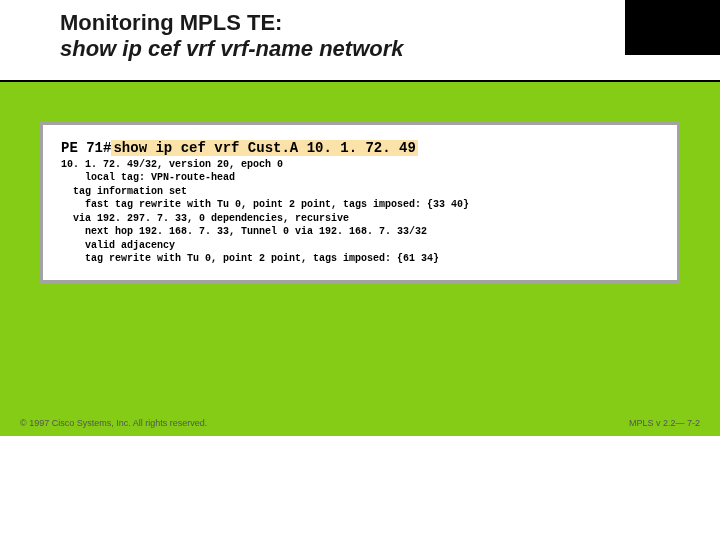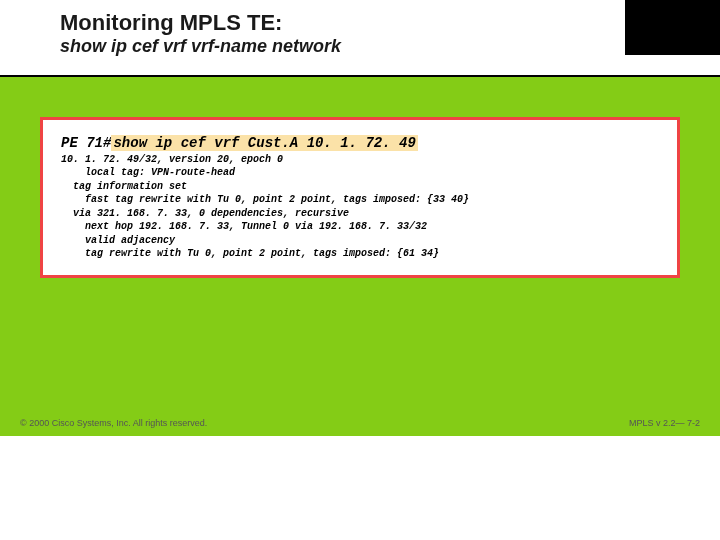--- a/index.html
+++ b/index.html
@@ -16,21 +16,21 @@
     position: relative;
     background: #ffffff;
     padding: 10px 0 18px 60px;
   }
   .title-line1 {
     font-size: 22px;
     font-weight: 700;
     color: #1a1a1a;
   }
   .title-line2 {
-    font-size: 18px;
+    font-size: 22px;
     font-weight: 700;
     font-style: italic;
     color: #1a1a1a;
   }
   .corner-black {
     position: absolute;
     top: 0;
     right: 0;
     width: 95px;
     height: 55px;
@@ -40,24 +40,23 @@
     width: 100%;
     height: 2px;
     background: #000;
   }
 
   .body-area {
     padding: 40px 40px 0 40px;
   }
 
   .terminal-box {
-    border: 3px solid #ef4444;
+    border: 3px solid #a3a3a3;
     padding: 14px 14px 14px 18px;
     background: #fff;
-    font-style: italic;
   }
 
   .cmd-line {
     font-family: "Courier New", Courier, monospace;
     font-size: 14px;
     font-weight: 700;
     line-height: 1.35;
     white-space: pre;
     color: #000;
   }
@@ -100,25 +99,25 @@
   </div>
   <div class="divider"></div>
 
   <div class="body-area">
     <div class="terminal-box">
       <div class="cmd-line"><span>PE 71#</span><span class="hl">show ip cef vrf Cust.A 10. 1. 72. 49</span></div>
       <div class="output-line">10. 1. 72. 49/32, version 20, epoch 0</div>
       <div class="output-line">    local tag: VPN-route-head</div>
       <div class="output-line">  tag information set</div>
       <div class="output-line">    fast tag rewrite with Tu 0, point 2 point, tags imposed: {33 40}</div>
-      <div class="output-line">  via 321. 168. 7. 33, 0 dependencies, recursive</div>
+      <div class="output-line">  via 192. 297. 7. 33, 0 dependencies, recursive</div>
       <div class="output-line">    next hop 192. 168. 7. 33, Tunnel 0 via 192. 168. 7. 33/32</div>
       <div class="output-line">    valid adjacency</div>
       <div class="output-line">    tag rewrite with Tu 0, point 2 point, tags imposed: {61 34}</div>
     </div>
   </div>
 
   <div class="footer">
-    <span>© 2000 Cisco Systems, Inc. All rights reserved.</span>
+    <span>© 1997 Cisco Systems, Inc. All rights reserved.</span>
     <span>MPLS v 2.2— 7-2</span>
   </div>
 
 </div>
 
 </body></html>

